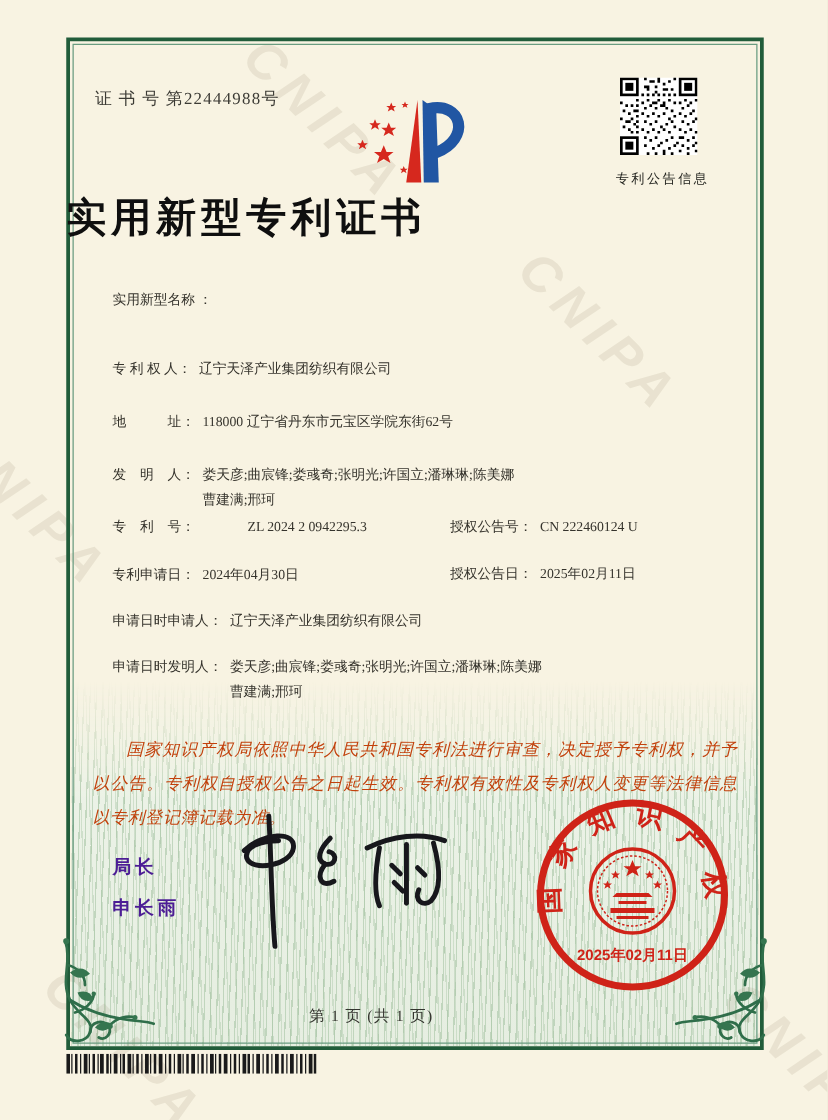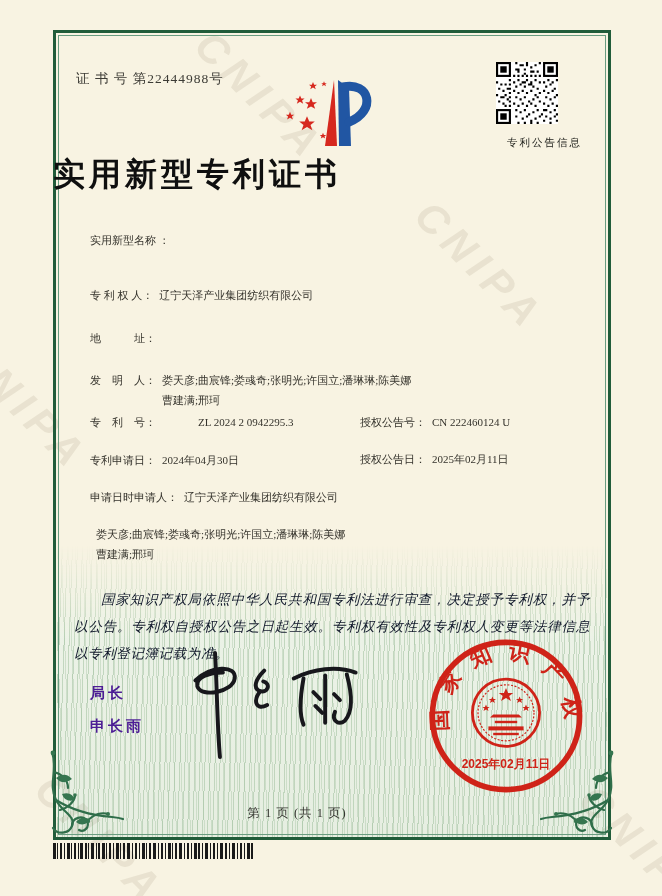--- a/index.html
+++ b/index.html
@@ -17,31 +17,31 @@
       background:
         repeating-linear-gradient(92deg, rgba(160,192,158,.55) 0 1px, rgba(0,0,0,0) 1px 5px),
         repeating-linear-gradient(88deg, rgba(160,192,158,.38) 0 1px, rgba(0,0,0,0) 1px 7px),
         linear-gradient(#eef4e9,#e6eee1);
       -webkit-mask-image:linear-gradient(180deg,transparent 0,#000 95px);
       mask-image:linear-gradient(180deg,transparent 0,#000 95px);}
   .content{position:absolute;inset:0;z-index:3;}
   .cert-no{position:absolute;left:76px;top:70px;font-size:13.5px;color:#3c3b35;letter-spacing:1px;}
   .logo{position:absolute;left:278px;top:74px;width:104px;height:78px;}
   .qr{position:absolute;left:496px;top:62px;width:62px;height:62px;}
-  .qr-caption{position:absolute;left:478px;top:136px;width:104px;text-align:right;
+  .qr-caption{position:absolute;left:478px;top:136px;width:104px;text-align:center;
       font-size:10.5px;letter-spacing:2px;color:#23241f;}
   .title{position:absolute;left:53px;top:153px;width:532px;
       font-size:32px;font-weight:bold;letter-spacing:4px;color:#0f0f0f;}
   .row{position:absolute;left:90px;display:flex;font-size:11px;line-height:20px;}
   .row .lbl{white-space:pre;flex:none;}
   .row .val{white-space:pre-line;margin-left:6px;}
   .row.rcol{left:360px;text-align:right;}
   .statement{position:absolute;left:74px;top:586px;width:516px;font-size:13.5px;
       line-height:27px;text-indent:2em;text-align:justify;letter-spacing:0.6px;
-      font-style:italic;color:#0f172a;}
+      font-style:italic;color:#c2410c;}
   .signer{position:absolute;left:90px;font-family:"Liberation Sans","DejaVu Sans",sans-serif;
       font-weight:bold;font-size:15px;letter-spacing:3px;color:#4c1d95;}
   .signature{position:absolute;left:176px;top:645px;width:200px;height:118px;}
   .seal{position:absolute;left:426px;top:636px;width:160px;height:160px;mix-blend-mode:multiply;}
   .footer{position:absolute;left:53px;top:805px;width:488px;text-align:center;
       font-size:12.5px;color:#34352f;letter-spacing:1px;}
   .flourish{position:absolute;width:82px;height:92px;z-index:4;}
   .fl-left{left:42px;top:750px;}
   .fl-right{left:540px;top:750px;transform:scaleX(-1);}
   .barcode{position:absolute;left:53px;top:843px;width:202px;height:16px;z-index:2;}
@@ -162,20 +162,21 @@
 
     <div class="row" style="top:230px;">
       <span class="lbl">实用新型名称 ：</span>
     </div>
     <div class="row" style="top:285px;">
       <span class="lbl">专 利 权 人：</span>
       <span class="val">辽宁天泽产业集团纺织有限公司</span>
     </div>
     <div class="row" style="top:328px;">
       <span class="lbl">地　　　址：</span>
+      <span class="val">118000 辽宁省丹东市元宝区学院东街62号</span>
     </div>
     <div class="row" style="top:370px;">
       <span class="lbl">发　明　人：</span>
       <span class="val">娄天彦;曲宸锋;娄彧奇;张明光;许国立;潘琳琳;陈美娜
 曹建满;邢珂</span>
     </div>
     <div class="row" style="top:412px;gap:36px;">
       <span class="lbl">专　利　号：</span>
       <span class="val">ZL 2024 2 0942295.3</span>
     </div>
@@ -189,20 +190,21 @@
     </div>
     <div class="row rcol" style="top:449px;">
       <span class="lbl">授权公告日：</span>
       <span class="val">2025年02月11日</span>
     </div>
     <div class="row" style="top:487px;">
       <span class="lbl">申请日时申请人：</span>
       <span class="val">辽宁天泽产业集团纺织有限公司</span>
     </div>
     <div class="row" style="top:524px;">
+      <span class="lbl">申请日时发明人：</span>
       <span class="val">娄天彦;曲宸锋;娄彧奇;张明光;许国立;潘琳琳;陈美娜
 曹建满;邢珂</span>
     </div>
 
     <div class="statement">国家知识产权局依照中华人民共和国专利法进行审查，决定授予专利权，并予以公告。专利权自授权公告之日起生效。专利权有效性及专利权人变更等法律信息以专利登记簿记载为准。</div>
 
     <div class="signer" style="top:684px;">局长</div>
     <div class="signer" style="top:717px;">申长雨</div>
 
     <svg class="signature" viewBox="0 0 200 120">

